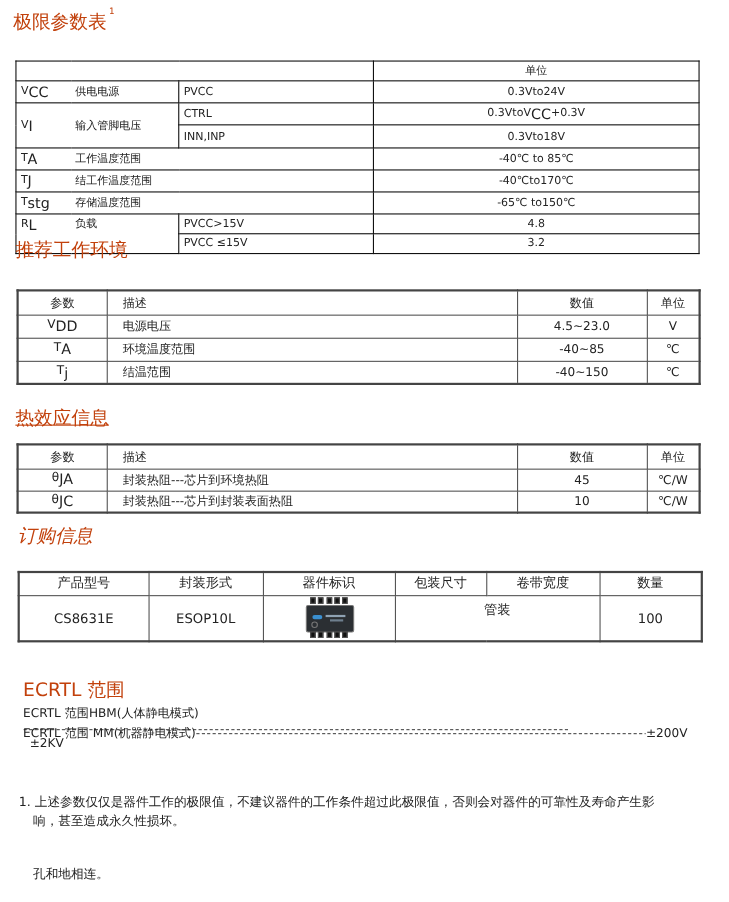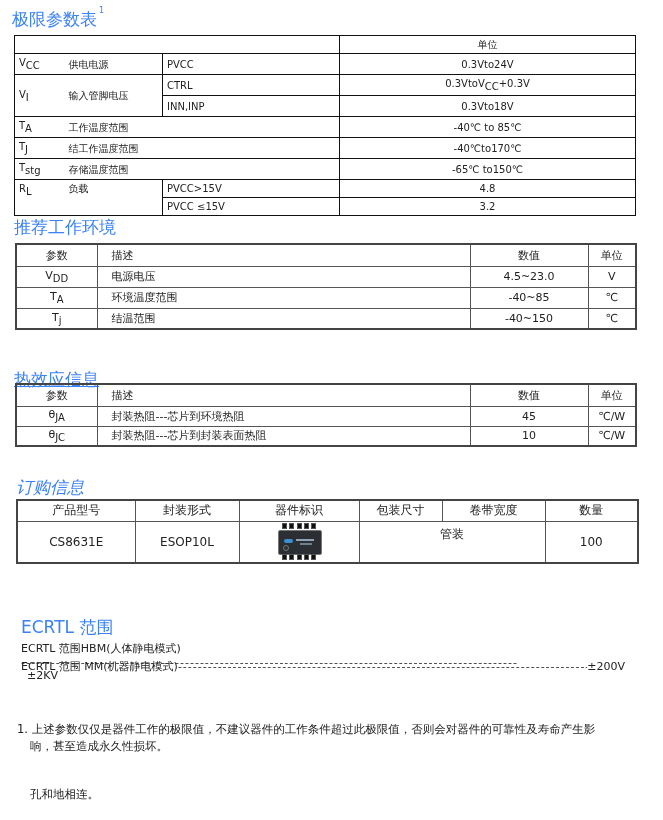--- a/index.html
+++ b/index.html
@@ -1,32 +1,32 @@
 <!DOCTYPE html>
 <html><head>
 <meta charset="utf-8">
 <style>
   html, body { margin: 0; padding: 0; background: #ffffff; }
   body { width: 663px; height: 820px; position: relative; overflow: hidden;
          font-family: "DejaVu Sans", "Liberation Sans", sans-serif; color: #222; }
   .abs { position: absolute; }
-  .h-title { font-size: 17px; color: #3b82f6; white-space: nowrap; }
+  .h-title { font-size: 17px; color: #c2410c; white-space: nowrap; }
   .h-title sup { font-size: 8px; vertical-align: top; position: relative; top: -2px; margin-left: 2px; }
-  table { border-collapse: collapse; position: absolute; table-layout: fixed; }
+  table { border-collapse: collapse; position: absolute; table-layout: fixed; margin-top: 20px; }
   td { padding: 0 4px; font-size: 10px; white-space: nowrap; overflow: hidden; }
   .t1 td { border: 1px solid #111; height: 17px; line-height: 17px; }
   .t1 td.nb-r { border-right: none; }
   .t1 td.nb-l { border-left: none; }
   .t2 td, .t3 td { border: 1px solid #555; font-size: 11px; }
   .t2 { border: 2px solid #444; }
   .t3 { border: 2px solid #444; }
   .t4 { border: 2px solid #444; }
   .t4 td { border: 1px solid #555; font-size: 12px; text-align: center; }
   .c { text-align: center; }
-  .sub { font-size: 10px; vertical-align: sub; }
+  .sub { font-size: 13px; vertical-align: sub; }
   .esd-row { font-size: 11px; white-space: nowrap; display: flex; align-items: baseline; }
   .esd-row .dash { flex: 1; overflow: hidden; letter-spacing: 1px; color: #333; }
   .note { font-size: 11.5px; line-height: 17px; color: #222; }
   .chip { position: relative; width: 46px; height: 38px; margin: 0 auto; }
   .chip .pins { position: absolute; left: 6px; width: 34px; height: 6px; display: flex; justify-content: space-between; }
   .chip .pins span { width: 5px; height: 6px; background: #111; border: 1px solid #555; box-sizing: border-box; }
   .chip .body { position: absolute; top: 7px; left: 2px; width: 42px; height: 23px; background: #2b2f33; border: 1px solid #777; border-radius: 2px; }
   .chip .logo { position: absolute; top: 8px; left: 5px; width: 9px; height: 4px; background: #3a8fd0; border-radius: 2px; }
   .chip .mark { position: absolute; top: 8px; left: 17px; width: 18px; height: 2px; background: #8fa2b3; }
   .chip .mark2 { position: absolute; top: 12px; left: 21px; width: 12px; height: 2px; background: #6e7f8e; }

